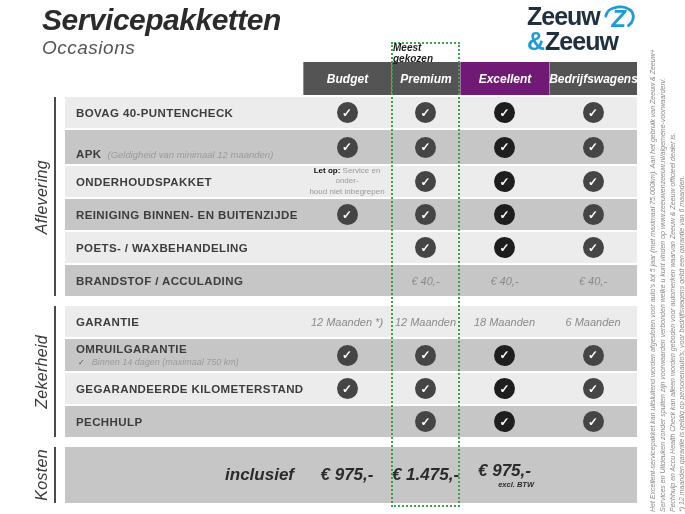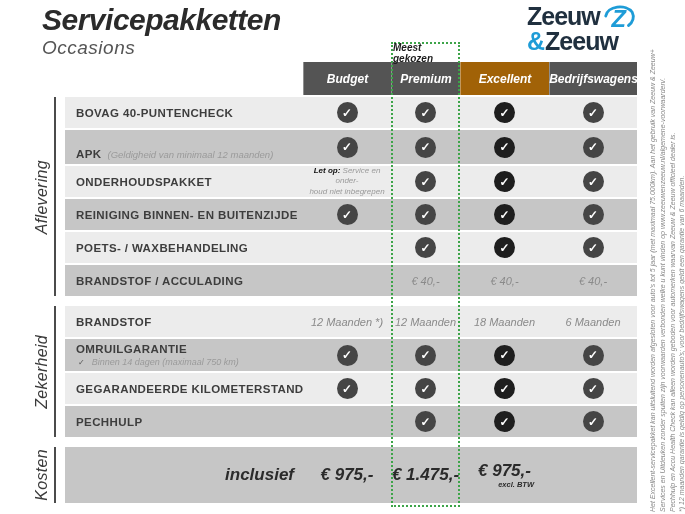--- a/index.html
+++ b/index.html
@@ -24,21 +24,21 @@
       transform:rotate(-90deg);transform-origin:0 0;
       font-size:7px;font-style:italic;color:#8a8a8a;line-height:1.4;}
 
   
   .header-row{position:absolute;left:65px;top:62px;width:572px;height:33px;
       display:grid;grid-template-columns:238px 88px 69px 89px 88px;}
   .hspacer{background:transparent;}
   .hcell{background:#545454;color:#ffffff;font-size:12px;font-weight:700;font-style:italic;
       display:flex;align-items:center;justify-content:center;border-left:1px solid rgba(255,255,255,0.35);}
   .hcell:first-of-type{border-left:none;}
-  .hdark{background:#a16207;}
+  .hdark{background:#701a75;}
 
   
   .premium-outline{position:absolute;left:391px;top:42px;width:69px;height:465px;
       border:2px dotted #3da449;box-sizing:border-box;pointer-events:none;z-index:5;}
   .badge{height:18px;display:flex;align-items:center;justify-content:center;
       font-size:10px;font-weight:700;font-style:italic;color:#1d1d1d;}
 
   
   .sections{position:absolute;left:18px;top:97px;width:619px;}
   .section{display:flex;margin-bottom:10px;}
@@ -59,21 +59,21 @@
   .row-main{font-size:11.5px;font-weight:700;color:#3d3d3d;letter-spacing:0.4px;white-space:nowrap;}
   .row-note-inline{font-size:9.5px;font-style:italic;color:#9a9a9a;margin-left:6px;white-space:nowrap;margin-top:15px;}
   .row-note-below{margin-top:2px;font-size:9px;font-style:italic;color:#9a9a9a;display:flex;align-items:baseline;}
   .subnote-check{font-style:normal;font-size:8px;color:#555;margin-right:7px;margin-left:2px;}
 
   .cell{display:flex;align-items:center;justify-content:center;height:100%;}
   .check{width:21px;height:21px;border-radius:50%;background:#454545;color:#ffffff;
       display:flex;align-items:center;justify-content:center;font-size:12px;font-weight:700;}
   .check-dark{background:#1e1e1e;}
   .cell-text{font-size:11px;font-style:italic;color:#8a8a8a;white-space:nowrap;}
-  .letop{font-size:8px;font-style:italic;color:#9a9a9a;text-align:center;line-height:1.3;padding:0 2px;}
+  .letop{font-size:8px;color:#9a9a9a;text-align:center;line-height:1.3;padding:0 2px;}
   .letop-bold{font-weight:700;color:#111111;}
 
   
   .kosten-band{width:572px;height:56px;background:#c6c6c6;
       display:grid;grid-template-columns:238px 88px 69px 89px 88px;align-items:center;}
   .kcell{display:flex;align-items:center;justify-content:center;}
   .klabel{justify-content:flex-end;padding-right:9px;}
   .kosten-text{font-size:17px;font-weight:700;font-style:italic;color:#2b2b2b;white-space:nowrap;}
   .kstack{flex-direction:column;line-height:1;}
   .ksub{font-size:7.5px;font-weight:700;font-style:italic;color:#2b2b2b;margin-top:2px;align-self:flex-end;margin-right:15px;}
@@ -237,21 +237,21 @@
   </div>
 
   <div class="section">
     <div class="section-side">
       <span class="section-label">Zekerheid</span>
     </div>
     <div class="rows">
         <div class="row">
           <div class="row-label">
             <div class="row-label-line">
-              <span class="row-main">BRANDSTOF</span>
+              <span class="row-main">GARANTIE</span>
             </div>
           </div>
           <div class="cell">
             <span class="cell-text">12 Maanden *)</span>
           </div>
           <div class="cell">
             <span class="cell-text">12 Maanden</span>
           </div>
           <div class="cell">
             <span class="cell-text">18 Maanden</span>

